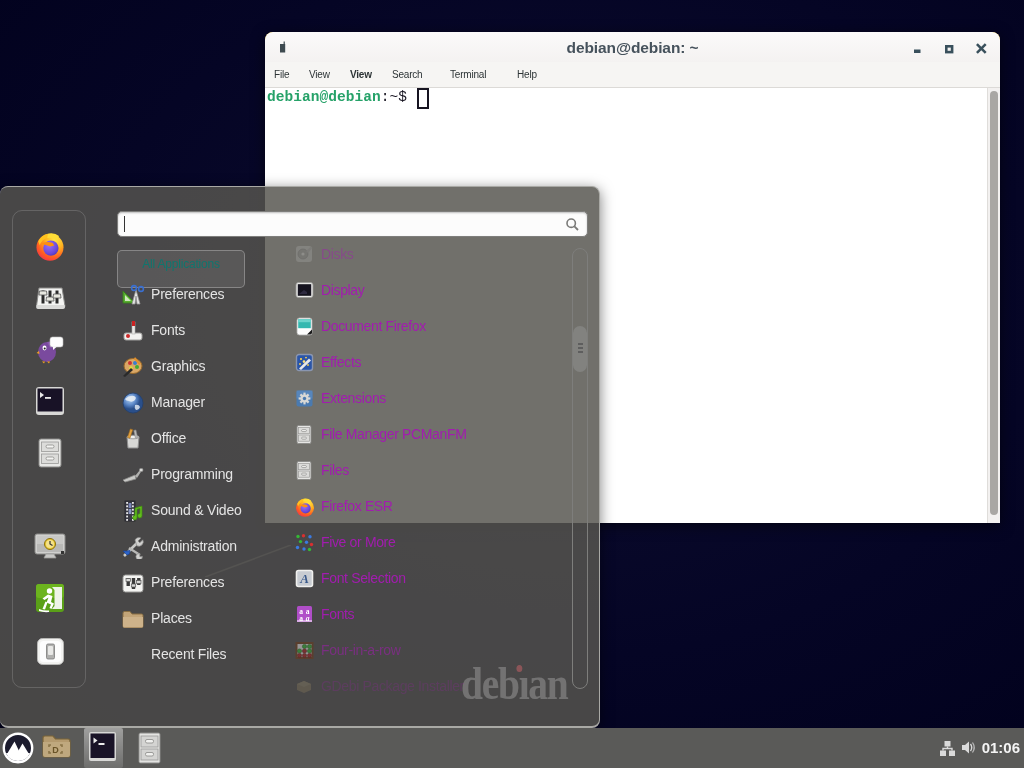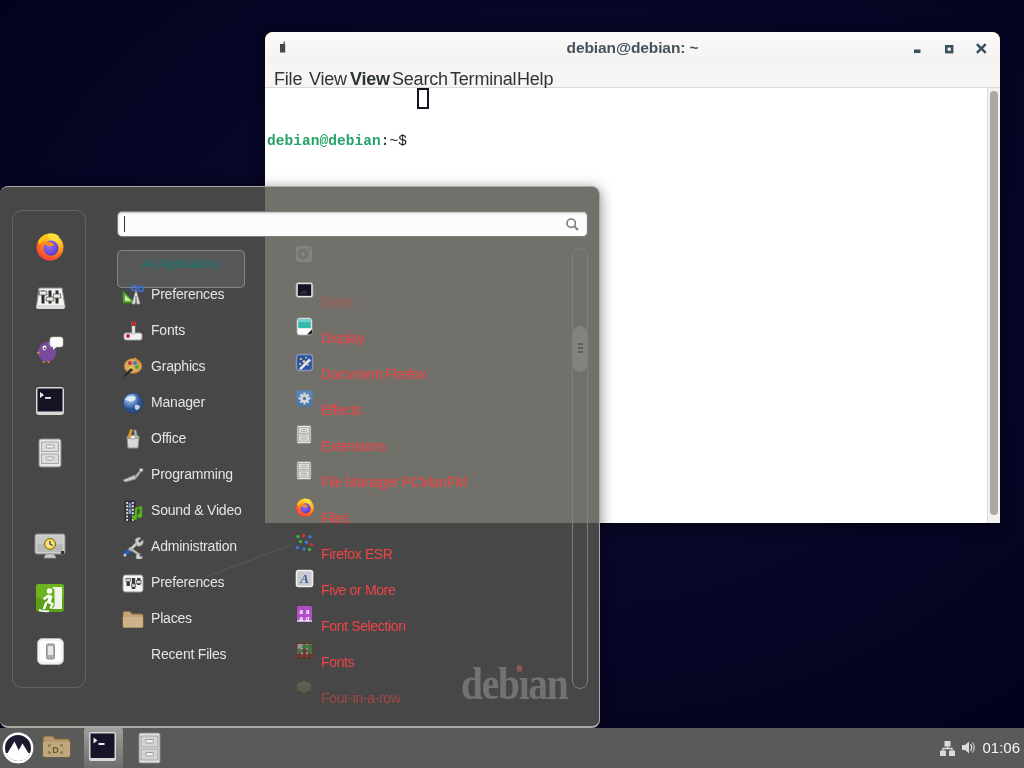--- a/index.html
+++ b/index.html
@@ -21,24 +21,24 @@
   #term { left:265px; top:32px; width:735px; height:491px;
           border-radius:8px 8px 0 0; background:#eab308;
           box-shadow:0 3px 14px rgba(0,0,0,0.55);padding-left:44px; }
   #titlebar { position:absolute; left:0; top:0; width:100%; height:30px;
           border-radius:8px 8px 0 0;
           background:linear-gradient(#fbfafa, #f4f2f1); }
   #titletxt { position:absolute; left:0; top:7px; width:100%; text-align:center;
           font-size:15.5px; font-weight:bold; color:#46525c; letter-spacing:-0.1px; }
   #menubar { position:absolute; left:0; top:30px; width:100%; height:26px;
           background:#f6f5f3; border-bottom:1px solid #dcdad7; }
-  .mitem { position:absolute; top:37px; font-size:18px; color:#2d3436; letter-spacing:-0.2px; }
+  .mitem { position:absolute; top:37px; font-size:10px; color:#2d3436; letter-spacing:-0.2px; }
   #tcontent { position:absolute; left:0; top:56px; width:100%; height:435px; background:#ffffff; }
   #prompt { position:absolute; left:2px; top:1px; font-family:"Liberation Mono", monospace;
-          font-size:14.5px; letter-spacing:0.05px; white-space:pre; color:#171421;margin-top:44px; }
+          font-size:14.5px; letter-spacing:0.05px; white-space:pre; color:#171421; }
   #prompt b { color:#26a269; }
   #cursor { position:absolute; left:152px; top:0px; width:12px; height:21px;
           border:2px solid #171421; background:#fff; }
   #tscroll { position:absolute; right:0; top:0; width:13px; height:435px;
           background:#f3f1f0; border-left:1px solid #dfddda; }
   #tthumb { position:absolute; left:2px; top:3px; width:8px; height:424px;
           border-radius:5px; background:#a9a7a4; }
 
   
   #menu { left:0px; top:186px; width:600px; height:542px;
@@ -56,32 +56,32 @@
   #allapps { position:absolute; left:117px; top:63px; width:128px; height:38px;
           background:rgba(255,255,255,0.09); border:1px solid rgba(255,255,255,0.28);
           border-radius:5px; color:#0f766e; font-size:12px; letter-spacing:-0.2px;
           text-align:center; line-height:26px; }
   .cat { position:absolute; left:121px; height:24px; }
   .cat .ci { position:absolute; left:0; top:0; }
   .cat .ct { position:absolute; left:30px; top:3px; font-size:14px; color:#e4e4e4;
           letter-spacing:-0.2px; white-space:nowrap; }
   .app { position:absolute; left:295px; height:20px; }
   .app .ai { position:absolute; left:0; top:0; }
-  .app .at { position:absolute; left:26px; top:1px; font-size:14px; color:#ef4444;
-          letter-spacing:-0.35px; white-space:nowrap;margin-top:48px; }
+  .app .at { position:absolute; left:26px; top:1px; font-size:14px; color:#a21caf;
+          letter-spacing:-0.35px; white-space:nowrap; }
   #mtrack { position:absolute; left:572px; top:61px; width:16px; height:441px;
           border:1px solid #7e7e7c; border-radius:8px; }
   #mthumb { position:absolute; left:573px; top:139px; width:14px; height:46px;
           border-radius:7px; background:#82827f; }
   .thdots { position:absolute; left:5px; top:17px; width:5px; height:2px; background:#5e5e5e;
           box-shadow:0 4px 0 #5e5e5e, 0 8px 0 #5e5e5e; }
 
   
   #taskbar { left:0; top:728px; width:1024px; height:40px; background:#5a5a58; z-index:20; }
-  #clock { position:absolute; right:4px; top:11px; font-size:15px; font-weight:normal;
+  #clock { position:absolute; right:4px; top:11px; font-size:15px; font-weight:bold;
           color:#f4f4f4; letter-spacing:0px; }
   #termbtn { position:absolute; left:84px; top:0px; width:39px; height:40px;
           background:linear-gradient(rgba(255,255,255,0.42), rgba(255,255,255,0.12));
           border-radius:2px; }
 </style>
 </head>
 <body>
 
   <div class="abs" id="term">
     <div id="titlebar"></div>

